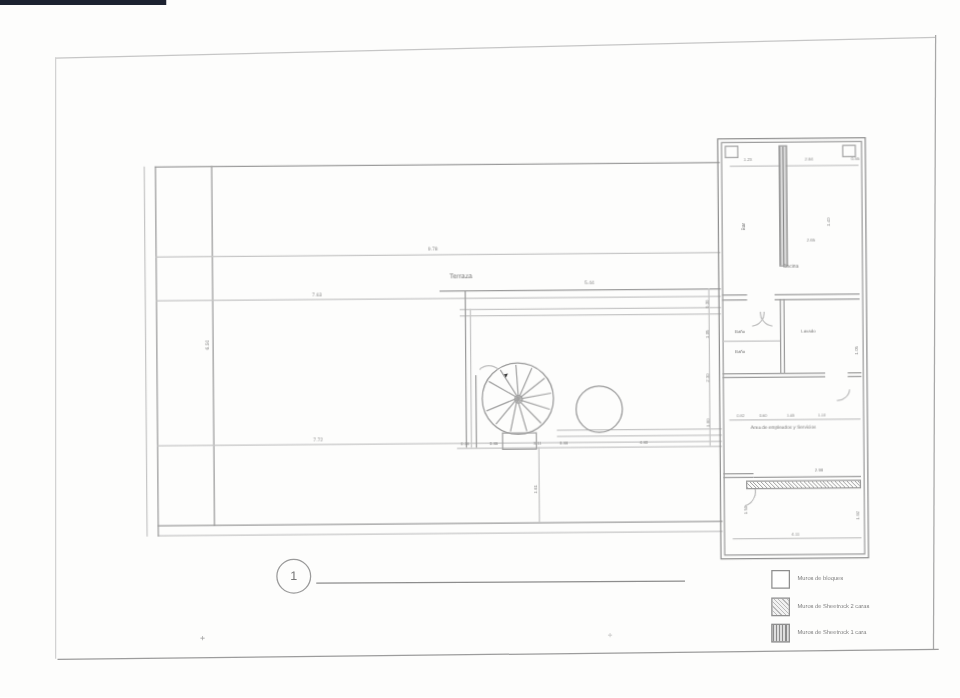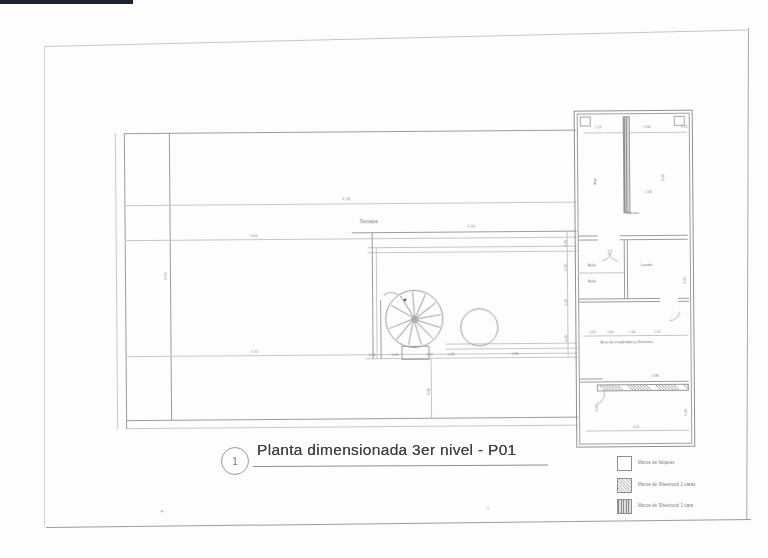--- a/index.html
+++ b/index.html
@@ -170,21 +170,20 @@
         <span class="ann dim" style="left: 632px; top: 428px; font-size: 3.5px;">4.11</span>
         <span class="ann dim" style="left: 595px; top: 413px; font-size: 3.5px; transform: rotate(-90deg);">1.50</span>
         <span class="ann dim" style="left: 684px; top: 418px; font-size: 3.5px; transform: rotate(-90deg);">1.92</span>
       </div>
   </div>
 
   <div id="titleblock">
     <div class="bubble">
       <span>1</span>
     </div>
-    <div class="dtitle">Planta dimensionada 3er nivel - P01</div>
     <div class="dunder"></div>
   </div>
 
   <div id="legend">
     <div class="lrow">
       <div class="lsw"></div>
       <div class="llab">Muros de bloques</div>
     </div>
     <div class="lrow">
       <div class="lsw s2"></div>

